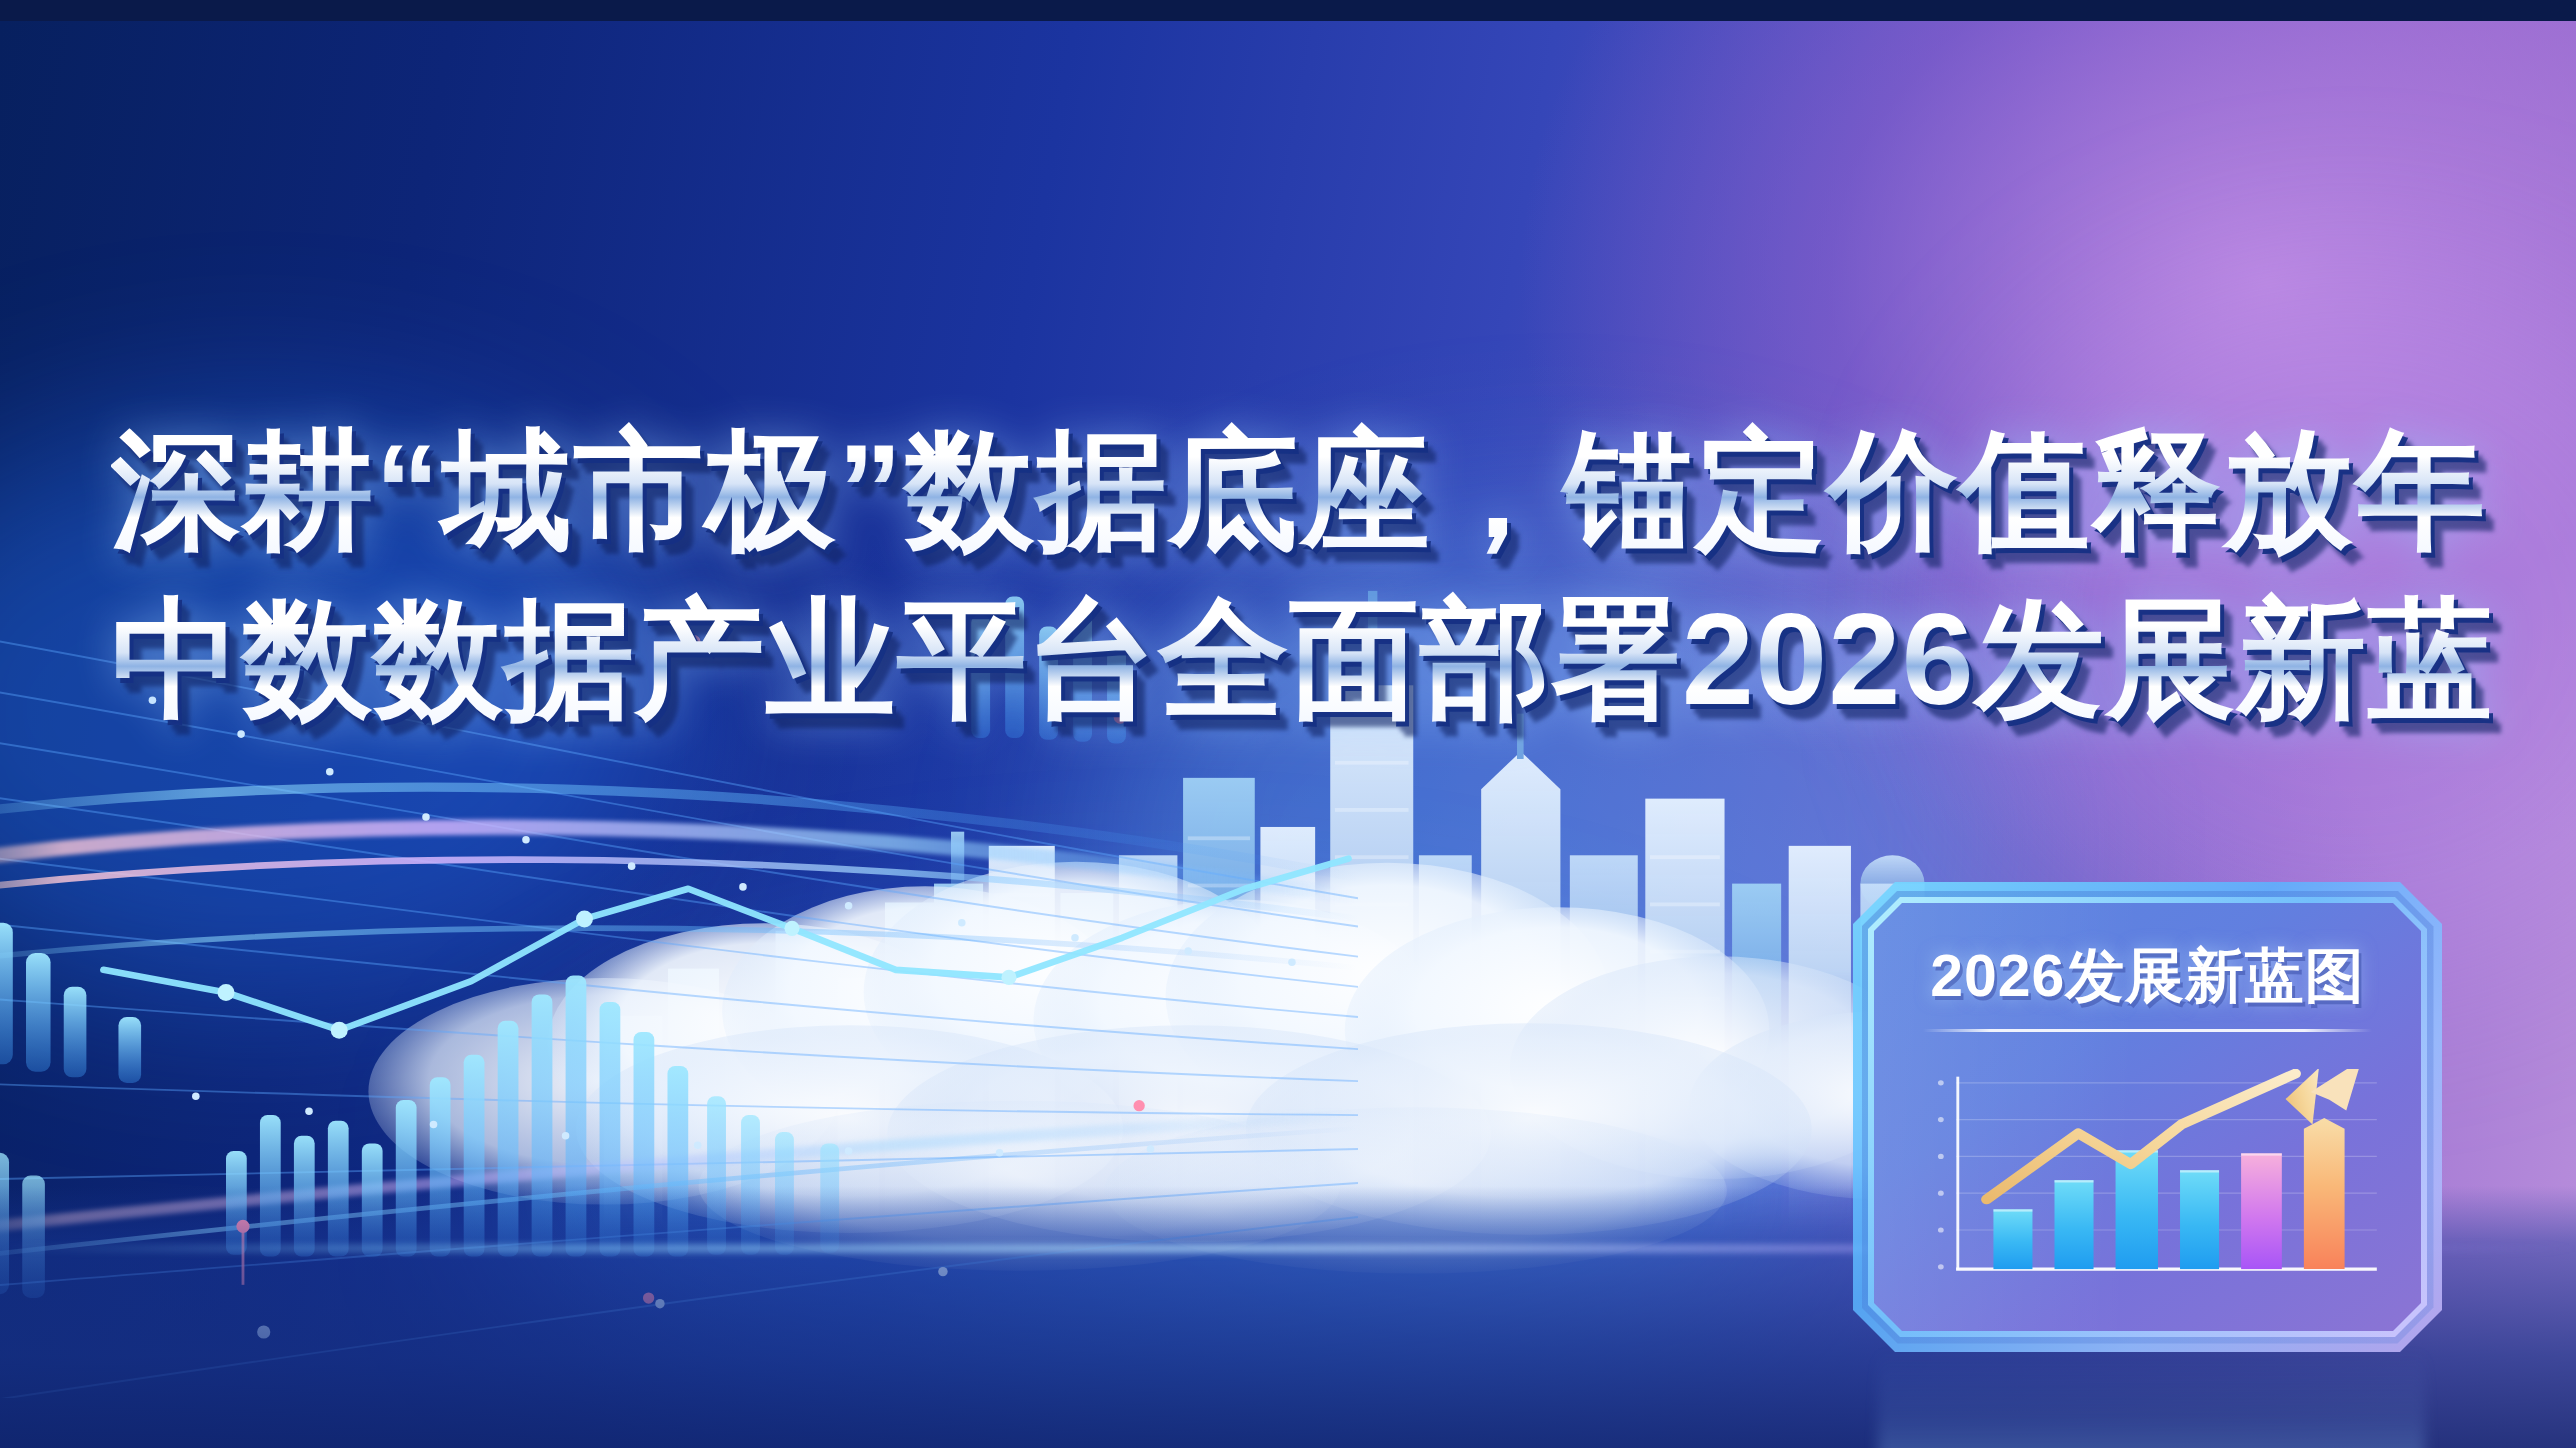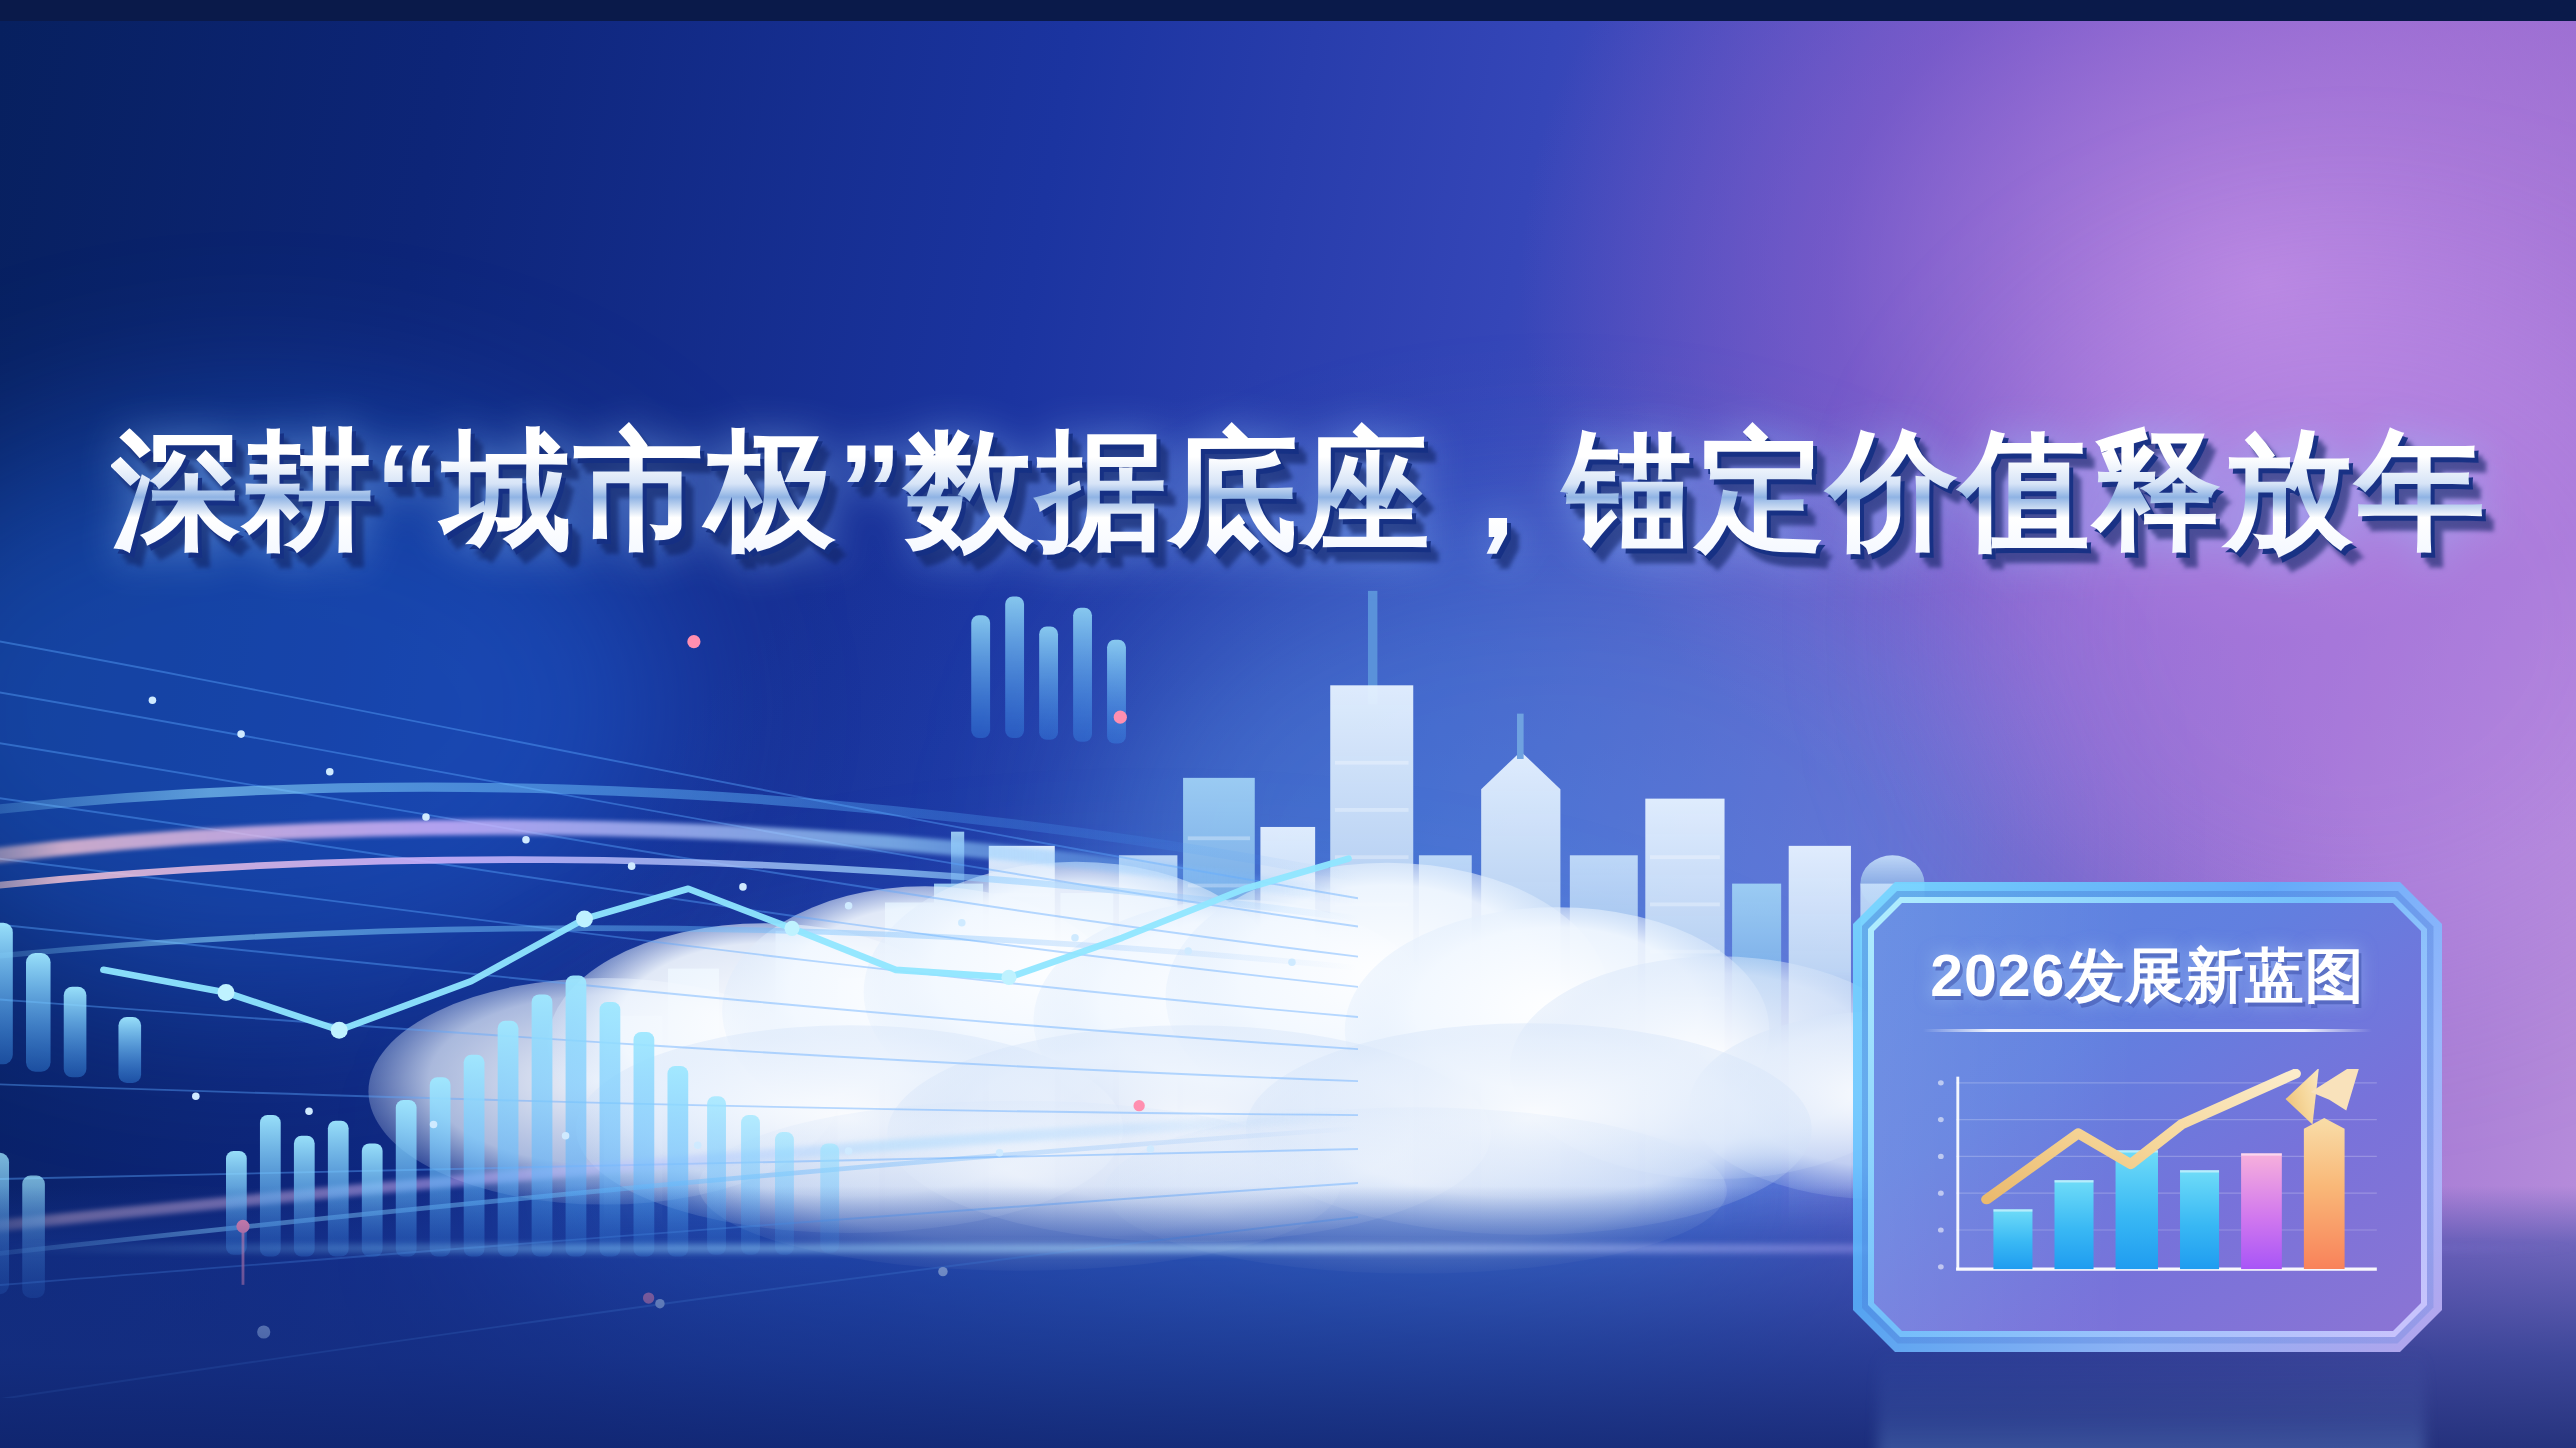--- a/index.html
+++ b/index.html
@@ -356,20 +356,21 @@
         <line x1="318" y1="678" x2="318" y2="740"></line>
       </g>
     </svg>
   </div>
 
   <div class="ground"></div>
   <div class="ground-shine"></div>
 
   <div class="title-wrap">
     <div class="tline">深耕“城市极”数据底座，锚定价值释放年｜</div>
+    <div class="tline tline2">中数数据产业平台全面部署2026发展新蓝图</div>
   </div>
 
   <div class="card-reflection"></div>
 
   <div class="card-outer">
     <div class="frame"></div>
     <div class="frame-inner"></div>
     <div class="frame-line"></div>
 
     <div class="card-face">

